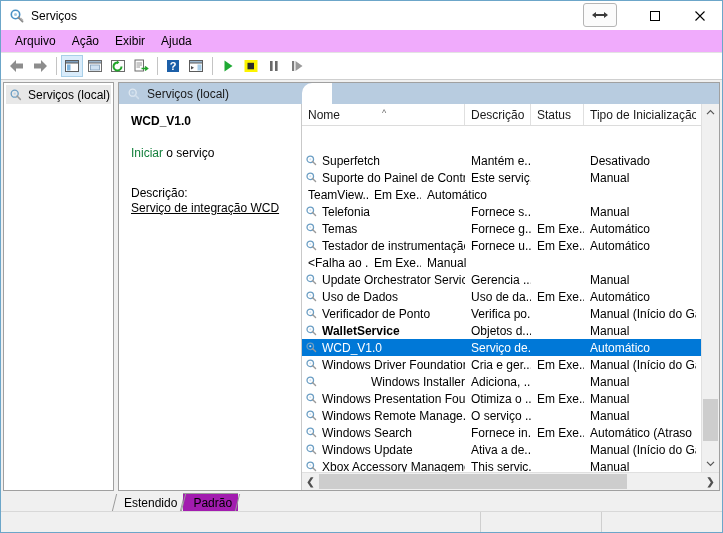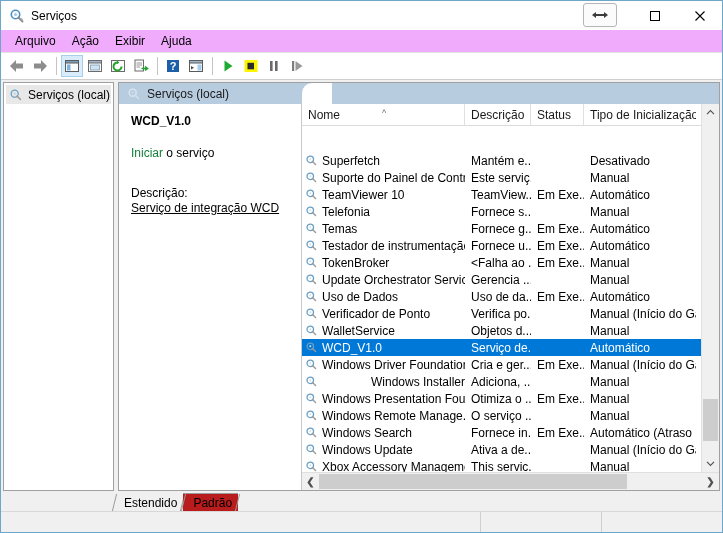--- a/index.html
+++ b/index.html
@@ -376,21 +376,21 @@
   }
   .tab::after {
     content: "";
     position: absolute;
     right: 0; top: 0; bottom: 0;
     width: 8px;
     border-right: 1px solid #9a9a9a;
     transform: skewX(-14deg);
   }
   .tab.active {
-    background: #b91c1c;
+    background: #a21caf;
     border-top: 1px solid #9a9a9a;
   }
 
   
   .statusbar {
     height: 21px;
     flex: 0 0 auto;
     background: #f0f0f0;
     border-top: 1px solid #d8d8d8;
     display: flex;
@@ -614,30 +614,20 @@
                           <path d="M9.2 9.2 L13 13" stroke="#9a9a9a" stroke-width="1.7" stroke-linecap="round"></path>
                         </svg>
                       </span>
                       <span>Suporte do Painel de Contr...</span>
                     </div>
                     <div class="cell description" style="width: 66px;">Este serviç...</div>
                     <div class="cell status" style="width: 53px;"></div>
                     <div class="cell startup" style="width: 112px;">Manual</div>
                   </div>
                   <div class="lv-row">
-                    <div class="cell name" style="width: 163px;">
-                      <span class="ico">
-                        <svg width="13" height="13" viewBox="0 0 16 16">
-                          <circle cx="6.5" cy="6.5" r="4" fill="none" stroke="#6b9ec4" stroke-width="1.6"></circle>
-                          <circle cx="6.5" cy="6.5" r="1.3" fill="#cfe2f2"></circle>
-                          <path d="M9.2 9.2 L13 13" stroke="#9a9a9a" stroke-width="1.7" stroke-linecap="round"></path>
-                        </svg>
-                      </span>
-                      <span>TeamViewer 10</span>
-                    </div>
                     <div class="cell description" style="width: 66px;">TeamView...</div>
                     <div class="cell status" style="width: 53px;">Em Exe...</div>
                     <div class="cell startup" style="width: 112px;">Automático</div>
                   </div>
                   <div class="lv-row">
                     <div class="cell name" style="width: 163px;">
                       <span class="ico">
                         <svg width="13" height="13" viewBox="0 0 16 16">
                           <circle cx="6.5" cy="6.5" r="4" fill="none" stroke="#6b9ec4" stroke-width="1.6"></circle>
                           <circle cx="6.5" cy="6.5" r="1.3" fill="#cfe2f2"></circle>
@@ -674,30 +664,20 @@
                           <path d="M9.2 9.2 L13 13" stroke="#9a9a9a" stroke-width="1.7" stroke-linecap="round"></path>
                         </svg>
                       </span>
                       <span>Testador de instrumentação...</span>
                     </div>
                     <div class="cell description" style="width: 66px;">Fornece u...</div>
                     <div class="cell status" style="width: 53px;">Em Exe...</div>
                     <div class="cell startup" style="width: 112px;">Automático</div>
                   </div>
                   <div class="lv-row">
-                    <div class="cell name" style="width: 163px;">
-                      <span class="ico">
-                        <svg width="13" height="13" viewBox="0 0 16 16">
-                          <circle cx="6.5" cy="6.5" r="4" fill="none" stroke="#6b9ec4" stroke-width="1.6"></circle>
-                          <circle cx="6.5" cy="6.5" r="1.3" fill="#cfe2f2"></circle>
-                          <path d="M9.2 9.2 L13 13" stroke="#9a9a9a" stroke-width="1.7" stroke-linecap="round"></path>
-                        </svg>
-                      </span>
-                      <span>TokenBroker</span>
-                    </div>
                     <div class="cell description" style="width: 66px;">&lt;Falha ao ...</div>
                     <div class="cell status" style="width: 53px;">Em Exe...</div>
                     <div class="cell startup" style="width: 112px;">Manual</div>
                   </div>
                   <div class="lv-row">
                     <div class="cell name" style="width: 163px;">
                       <span class="ico">
                         <svg width="13" height="13" viewBox="0 0 16 16">
                           <circle cx="6.5" cy="6.5" r="4" fill="none" stroke="#6b9ec4" stroke-width="1.6"></circle>
                           <circle cx="6.5" cy="6.5" r="1.3" fill="#cfe2f2"></circle>
@@ -734,21 +714,21 @@
                           <path d="M9.2 9.2 L13 13" stroke="#9a9a9a" stroke-width="1.7" stroke-linecap="round"></path>
                         </svg>
                       </span>
                       <span>Verificador de Ponto</span>
                     </div>
                     <div class="cell description" style="width: 66px;">Verifica po...</div>
                     <div class="cell status" style="width: 53px;"></div>
                     <div class="cell startup" style="width: 112px;">Manual (Início do Ga...</div>
                   </div>
                   <div class="lv-row">
-                    <div class="cell name" style="width: 163px;">
+                    <div class="cell name" style="width: 163px; font-weight: bold;">
                       <span class="ico">
                         <svg width="13" height="13" viewBox="0 0 16 16">
                           <circle cx="6.5" cy="6.5" r="4" fill="none" stroke="#6b9ec4" stroke-width="1.6"></circle>
                           <circle cx="6.5" cy="6.5" r="1.3" fill="#cfe2f2"></circle>
                           <path d="M9.2 9.2 L13 13" stroke="#9a9a9a" stroke-width="1.7" stroke-linecap="round"></path>
                         </svg>
                       </span>
                       <span>WalletService</span>
                     </div>
                     <div class="cell description" style="width: 66px;">Objetos d...</div>

